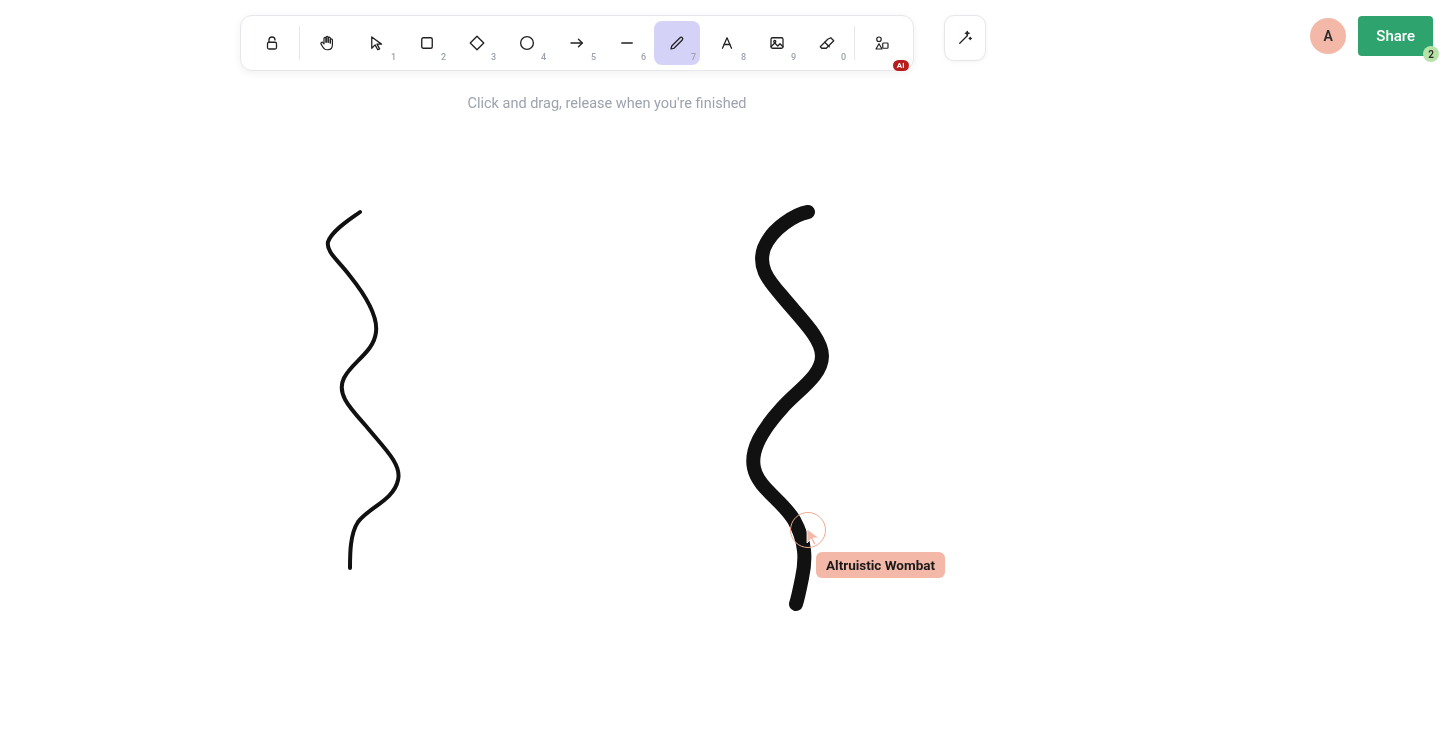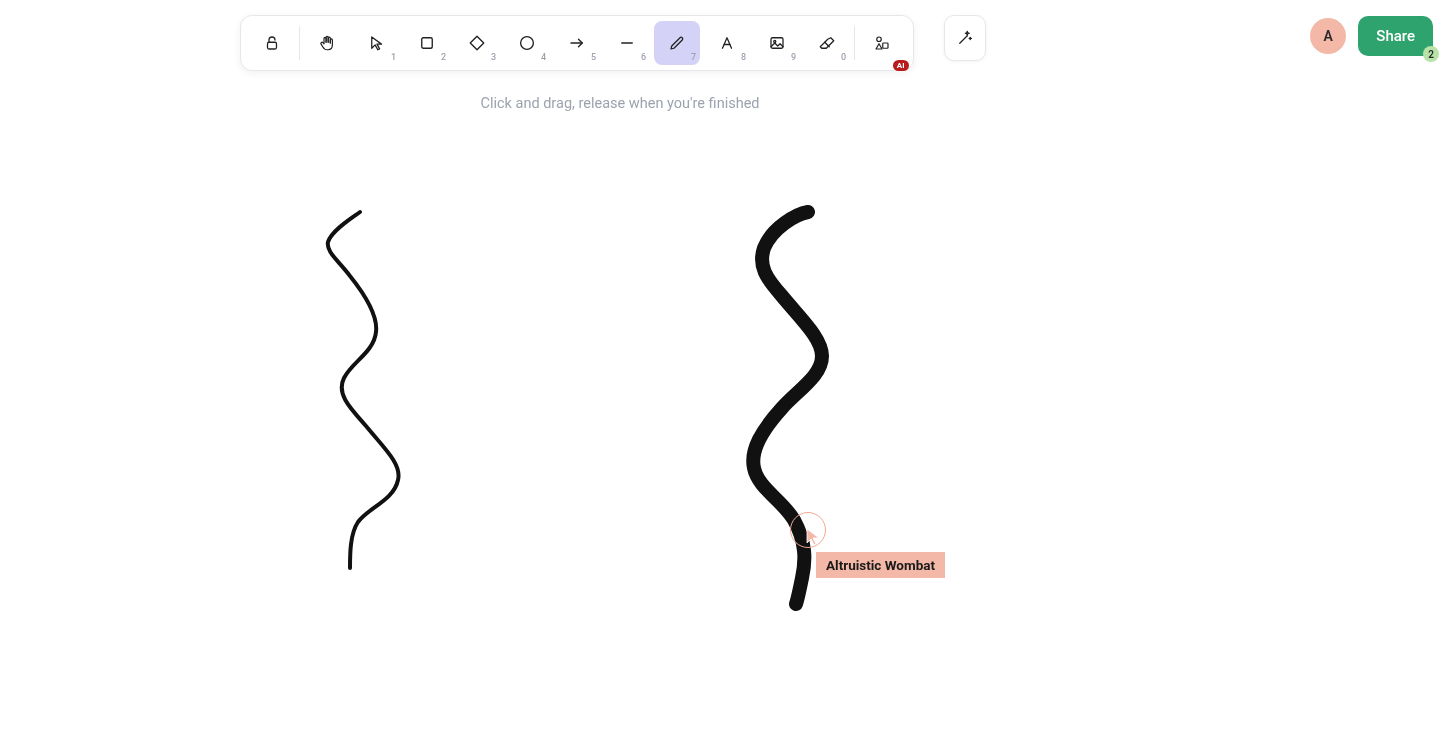--- a/index.html
+++ b/index.html
@@ -99,21 +99,21 @@
       font-weight: 600;
       font-size: 14px;
     }
     .share-btn {
       position: relative;
       background: #2fa36e;
       color: #fff;
       font-size: 15px;
       font-weight: 500;
       padding: 11px 18px;
-      border-radius: 10px;
+      border-radius: 4px;
       cursor: pointer;
     }
     .share-badge {
       position: absolute;
       bottom: -6px;
       right: -6px;
       background: #b7e3a8;
       color: #2b2b2b;
       font-size: 10px;
       font-weight: 600;
@@ -124,21 +124,20 @@
       align-items: center;
       justify-content: center;
     }
     .hint {
       position: absolute;
       top: 95px;
       left: 50%;
       transform: translateX(-255px);
       color: #9ca3af;
       font-size: 14.5px;
-      margin-left: 13px;
     }
     .canvas {
       position: absolute;
       inset: 0;
       pointer-events: none;
     }
     .canvas svg { width: 100%; height: 100%; }
     .cursor-bubble {
       position: absolute;
       width: 36px;
@@ -154,21 +153,21 @@
       height: 18px;
       pointer-events: none;
     }
     .cursor-label {
       position: absolute;
       background: #f3b8a8;
       color: #1a1a1a;
       font-size: 13.5px;
       font-weight: 700;
       padding: 5px 10px;
-      border-radius: 0;
+      border-radius: 6px;
       white-space: nowrap;
       pointer-events: none;
     }
   </style>
 </head>
 <body>
 
 <div class="toolbar" id="toolbar-root">
     <div class="tool-btn">
       <span class="icon">

